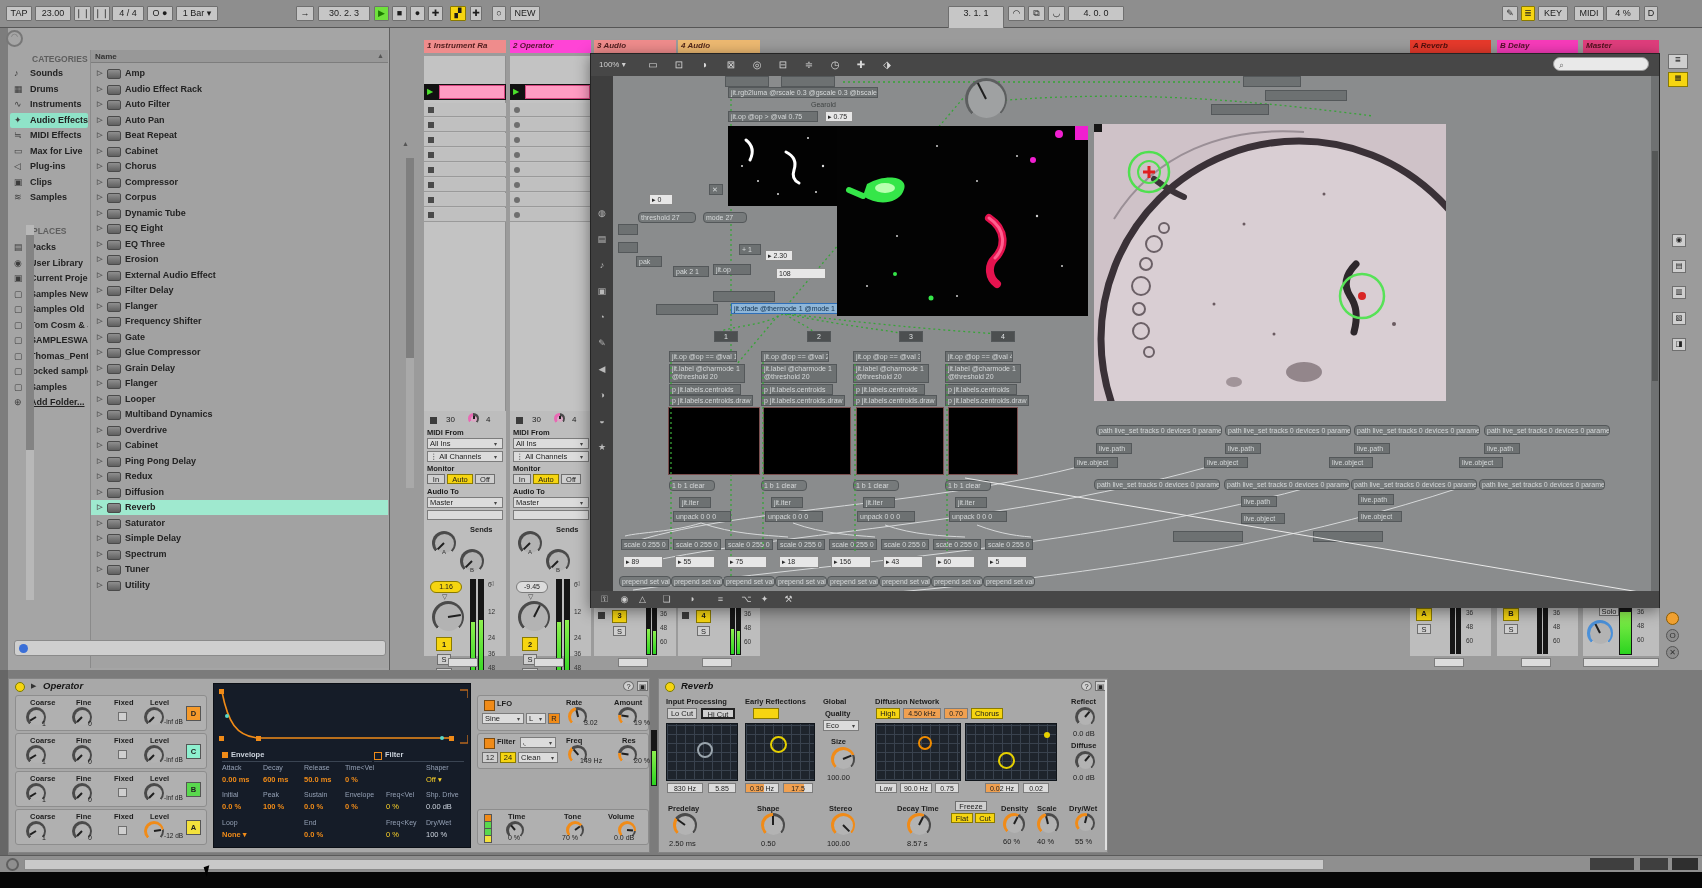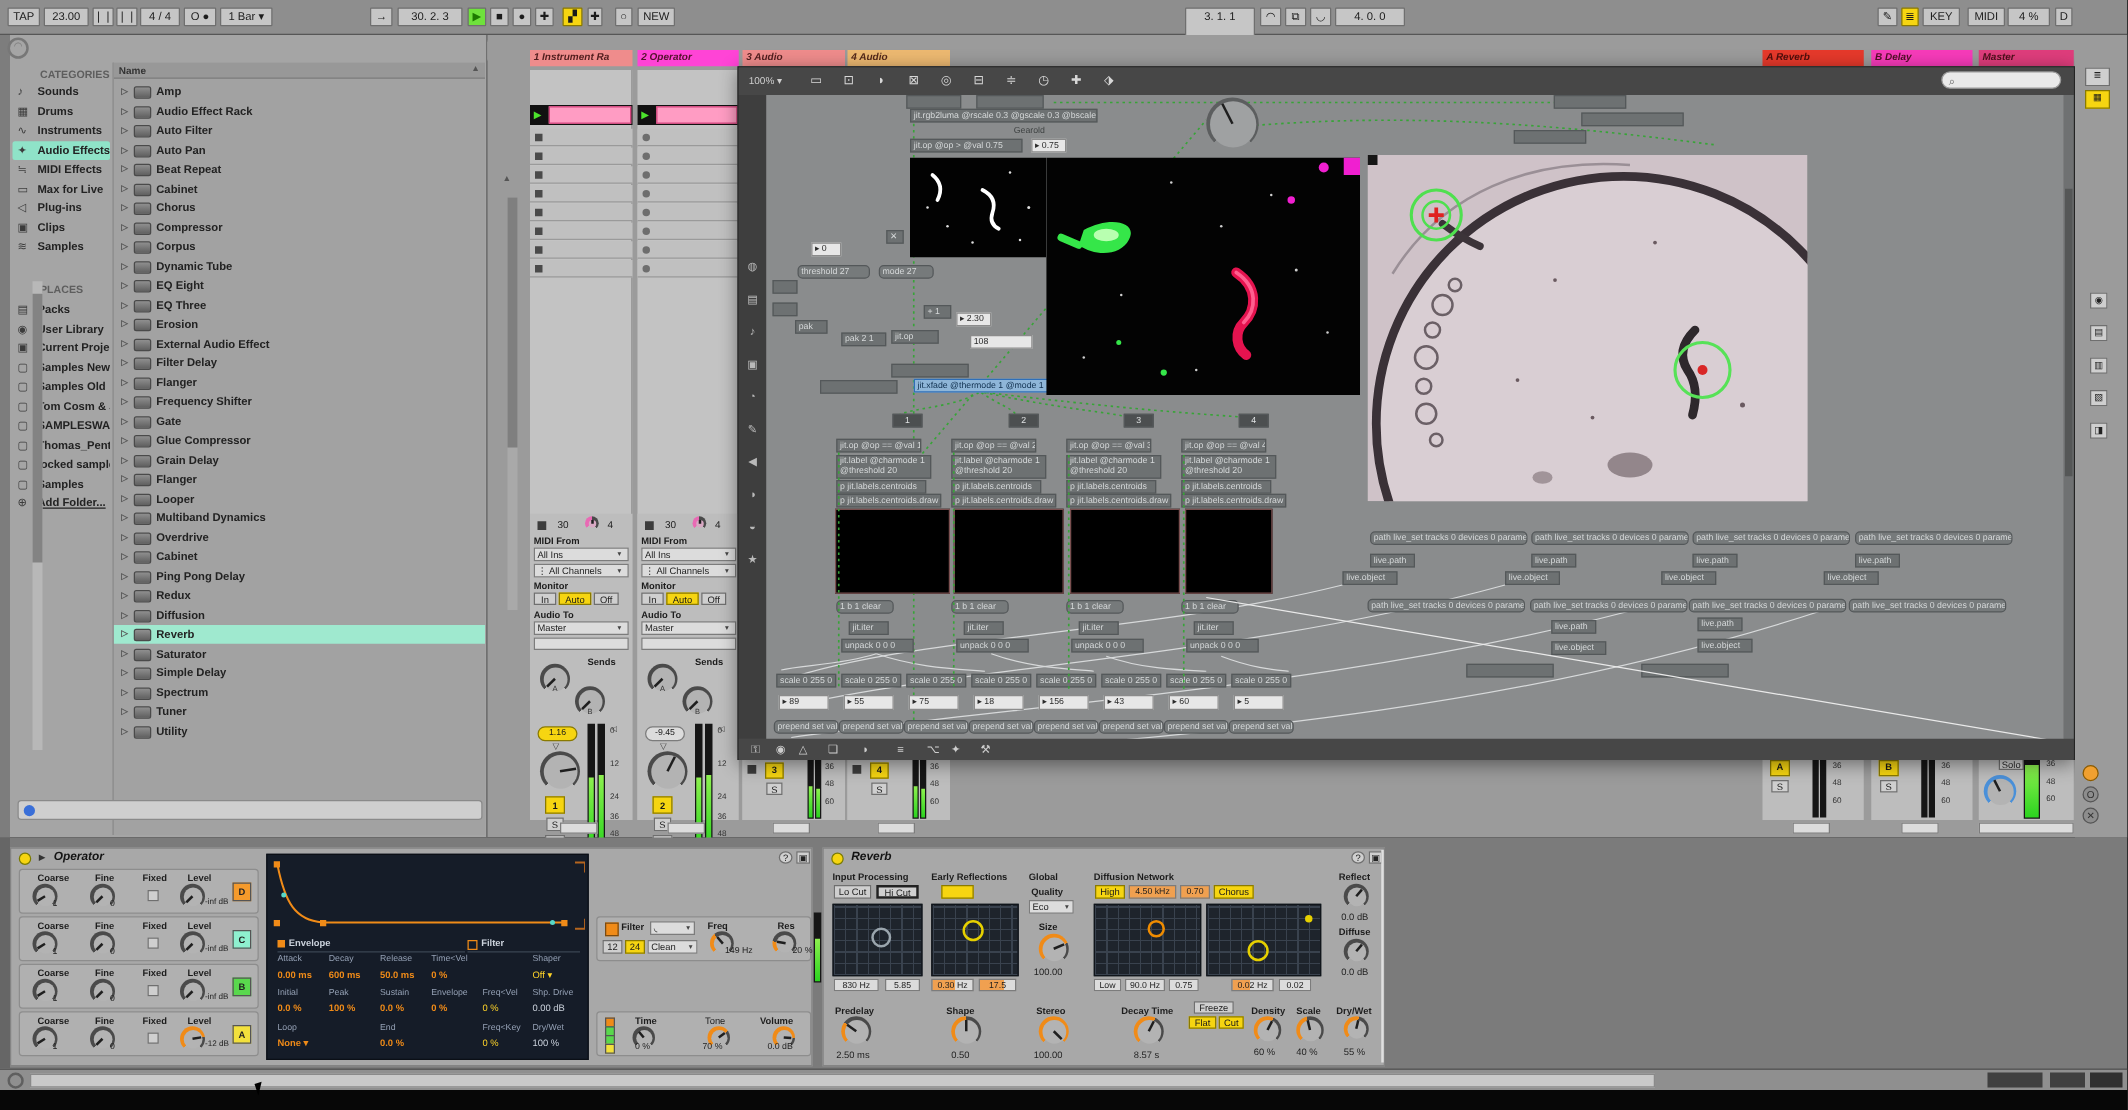--- a/index.html
+++ b/index.html
@@ -1004,20 +1004,39 @@
           <div class="a txt el" style="left: 8px; top: 135px; font-size: 7px;">Loop</div>
           <div class="a txt ev" style="left: 8px; top: 146px; font-size: 7.5px;">None ▾</div>
           <div class="a txt el" style="left: 90px; top: 135px; font-size: 7px;">End</div>
           <div class="a txt ev" style="left: 90px; top: 146px; font-size: 7.5px;">0.0 %</div>
           <div class="a txt el" style="left: 172px; top: 135px; font-size: 7px;">Freq&lt;Key</div>
           <div class="a txt evy" style="left: 172px; top: 146px; font-size: 7.5px;">0 %</div>
           <div class="a txt el" style="left: 212px; top: 135px; font-size: 7px;">Dry/Wet</div>
           <div class="a txt evw" style="left: 212px; top: 146px; font-size: 7.5px;">100 %</div>
         </div>
         <div class="a " style="left: 466px; top: 0px; width: 176px; height: 175px;">
+          <div class="a sub" style="left: 2px; top: 16px; width: 172px; height: 36px;">
+            <div style="position: absolute; left: 6px; top: 4px; width: 9px; height: 9px; background: rgb(240, 139, 24); border: 1px solid rgb(122, 74, 16);"></div>
+            <div class="a txt" style="left: 19px; top: 3px; font-size: 7.5px; color: rgb(29, 29, 29); font-weight: bold;">LFO</div>
+            <div class="a dd" style="left: 4px; top: 17px; width: 42px; height: 11px;">Sine<div class="a txt" style="left: 34px; top: 1px; font-size: 6px; color: rgb(68, 68, 68);">▾</div></div>
+            <div class="a dd" style="left: 48px; top: 17px; width: 20px; height: 11px;">L<div class="a txt" style="left: 12px; top: 1px; font-size: 6px; color: rgb(68, 68, 68);">▾</div></div>
+            <div class="a btn" style="left: 70px; top: 17px; width: 12px; height: 11px; background: rgb(240, 139, 24);">R</div>
+            <div class="a txt" style="left: 88px; top: 2px; font-size: 7.5px; color: rgb(29, 29, 29); font-weight: bold;">Rate</div>
+            <div class="a " style="left: 90px; top: 11px; width: 19px; height: 19px; border-radius: 50%; background: conic-gradient(from 225deg, rgb(240, 139, 24) 0deg, rgb(240, 139, 24) 121.5deg, rgb(74, 74, 74) 121.5deg, rgb(74, 74, 74) 270deg, transparent 270deg);">
+              <div style="position: absolute; inset: 2.5px; border-radius: 50%; background: rgb(179, 179, 179);"></div>
+              <div style="position: absolute; left: 8.5px; top: 3px; width: 2px; height: 6.5px; background: rgb(31, 31, 31); transform-origin: 1px 6.5px; transform: rotate(-13.5deg);"></div>
+            </div>
+            <div class="a txt" style="left: 106px; top: 23px; font-size: 7px; color: rgb(34, 34, 34);">3.02</div>
+            <div class="a txt" style="left: 136px; top: 2px; font-size: 7.5px; color: rgb(29, 29, 29); font-weight: bold;">Amount</div>
+            <div class="a " style="left: 140px; top: 11px; width: 19px; height: 19px; border-radius: 50%; background: conic-gradient(from 225deg, rgb(240, 139, 24) 0deg, rgb(240, 139, 24) 54deg, rgb(74, 74, 74) 54deg, rgb(74, 74, 74) 270deg, transparent 270deg);">
+              <div style="position: absolute; inset: 2.5px; border-radius: 50%; background: rgb(179, 179, 179);"></div>
+              <div style="position: absolute; left: 8.5px; top: 3px; width: 2px; height: 6.5px; background: rgb(31, 31, 31); transform-origin: 1px 6.5px; transform: rotate(-81deg);"></div>
+            </div>
+            <div class="a txt" style="left: 156px; top: 23px; font-size: 7px; color: rgb(34, 34, 34);">19 %</div>
+          </div>
           <div class="a sub" style="left: 2px; top: 54px; width: 172px; height: 36px;">
             <div style="position: absolute; left: 6px; top: 4px; width: 9px; height: 9px; background: rgb(240, 139, 24); border: 1px solid rgb(122, 74, 16);"></div>
             <div class="a txt" style="left: 19px; top: 3px; font-size: 7.5px; color: rgb(29, 29, 29); font-weight: bold;">Filter</div>
             <div class="a dd" style="left: 42px; top: 3px; width: 36px; height: 11px;">◟<div class="a txt" style="left: 28px; top: 1px; font-size: 6px; color: rgb(68, 68, 68);">▾</div></div>
             <div class="a btn" style="left: 4px; top: 18px; width: 16px; height: 11px;">12</div>
             <div class="a btn yl" style="left: 22px; top: 18px; width: 16px; height: 11px;">24</div>
             <div class="a dd" style="left: 40px; top: 18px; width: 40px; height: 11px;">Clean<div class="a txt" style="left: 32px; top: 1px; font-size: 6px; color: rgb(68, 68, 68);">▾</div></div>
             <div class="a txt" style="left: 88px; top: 2px; font-size: 7.5px; color: rgb(29, 29, 29); font-weight: bold;">Freq</div>
             <div class="a " style="left: 90px; top: 11px; width: 19px; height: 19px; border-radius: 50%; background: conic-gradient(from 225deg, rgb(240, 139, 24) 0deg, rgb(240, 139, 24) 94.5deg, rgb(74, 74, 74) 94.5deg, rgb(74, 74, 74) 270deg, transparent 270deg);">
               <div style="position: absolute; inset: 2.5px; border-radius: 50%; background: rgb(179, 179, 179);"></div>
@@ -1035,21 +1054,21 @@
             <div style="position: absolute; left: 6px; top: 4px; width: 6px; height: 6px; background: rgb(240, 139, 24); border: 1px solid rgb(85, 85, 85);"></div>
             <div style="position: absolute; left: 6px; top: 11px; width: 6px; height: 6px; background: rgb(89, 216, 77); border: 1px solid rgb(85, 85, 85);"></div>
             <div style="position: absolute; left: 6px; top: 18px; width: 6px; height: 6px; background: rgb(89, 216, 77); border: 1px solid rgb(85, 85, 85);"></div>
             <div style="position: absolute; left: 6px; top: 25px; width: 6px; height: 6px; background: rgb(243, 225, 60); border: 1px solid rgb(85, 85, 85);"></div>
             <div class="a txt" style="left: 30px; top: 2px; font-size: 7.5px; color: rgb(29, 29, 29); font-weight: bold;">Time</div>
             <div class="a " style="left: 28px; top: 11px; width: 18px; height: 18px; border-radius: 50%; background: conic-gradient(from 225deg, rgb(74, 74, 74) 0deg, rgb(74, 74, 74) 0deg, rgb(74, 74, 74) 0deg, rgb(74, 74, 74) 270deg, transparent 270deg);">
               <div style="position: absolute; inset: 2.5px; border-radius: 50%; background: rgb(179, 179, 179);"></div>
               <div style="position: absolute; left: 8px; top: 3px; width: 2px; height: 6px; background: rgb(31, 31, 31); transform-origin: 1px 6px; transform: rotate(-40.5deg);"></div>
             </div>
             <div class="a txt" style="left: 30px; top: 24px; font-size: 7px; color: rgb(34, 34, 34);">0 %</div>
-            <div class="a txt" style="left: 86px; top: 2px; font-size: 7.5px; color: rgb(29, 29, 29); font-weight: normal; text-align: center;">Tone</div>
+            <div class="a txt" style="left: 86px; top: 2px; font-size: 7.5px; color: rgb(29, 29, 29); font-weight: bold; text-align: center;">Tone</div>
             <div class="a " style="left: 88px; top: 11px; width: 18px; height: 18px; border-radius: 50%; background: conic-gradient(from 225deg, rgb(240, 139, 24) 0deg, rgb(240, 139, 24) 189deg, rgb(74, 74, 74) 189deg, rgb(74, 74, 74) 270deg, transparent 270deg);">
               <div style="position: absolute; inset: 2.5px; border-radius: 50%; background: rgb(179, 179, 179);"></div>
               <div style="position: absolute; left: 8px; top: 3px; width: 2px; height: 6px; background: rgb(31, 31, 31); transform-origin: 1px 6px; transform: rotate(54deg);"></div>
             </div>
             <div class="a txt" style="left: 84px; top: 24px; font-size: 7px; color: rgb(34, 34, 34);">70 %</div>
             <div class="a txt" style="left: 130px; top: 2px; font-size: 7.5px; color: rgb(29, 29, 29); font-weight: bold;">Volume</div>
             <div class="a " style="left: 140px; top: 11px; width: 18px; height: 18px; border-radius: 50%; background: conic-gradient(from 225deg, rgb(240, 139, 24) 0deg, rgb(240, 139, 24) 229.5deg, rgb(74, 74, 74) 229.5deg, rgb(74, 74, 74) 270deg, transparent 270deg);">
               <div style="position: absolute; inset: 2.5px; border-radius: 50%; background: rgb(179, 179, 179);"></div>
               <div style="position: absolute; left: 8px; top: 3px; width: 2px; height: 6px; background: rgb(31, 31, 31); transform-origin: 1px 6px; transform: rotate(94.5deg);"></div>
             </div>

